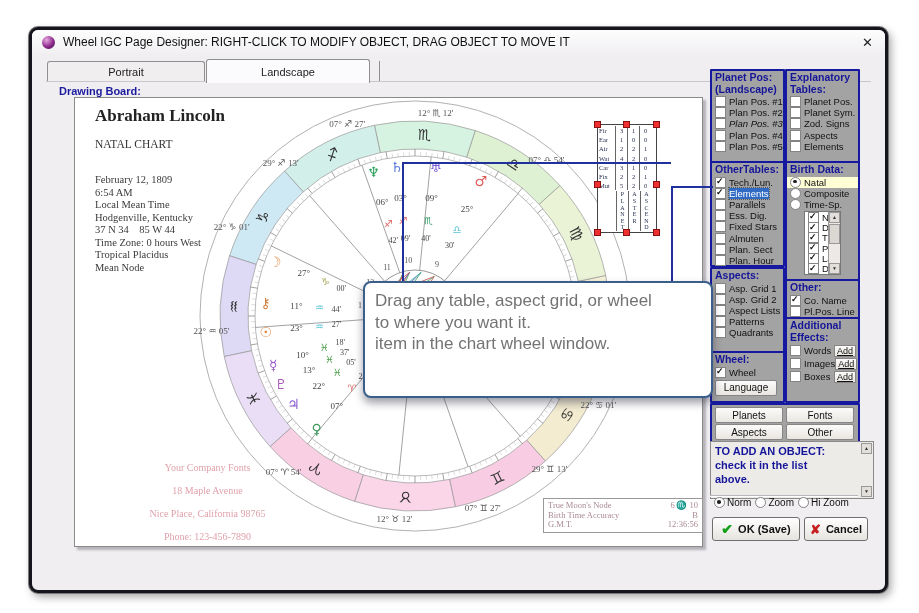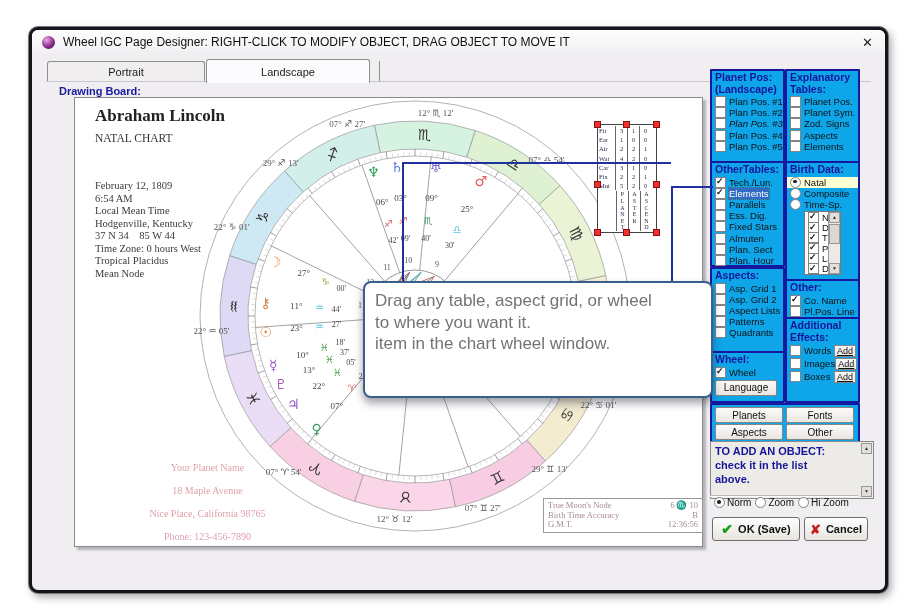--- a/index.html
+++ b/index.html
@@ -16,22 +16,22 @@
   .tab{position:absolute;top:31px;height:20px;background:#f0eeee;border:1px solid #8f8f8f;
        border-bottom:none;border-radius:3px 3px 0 0;display:flex;align-items:center;justify-content:center;
        font-size:11px;color:#222}
   .tab.active{background:#fbfafc;top:29px;height:23px;z-index:3}
   .pane-line{position:absolute;left:14px;right:14px;top:51px;height:1px;background:#c9c7cd}
   .tabstrip-end{position:absolute;left:347px;top:31px;width:1px;height:20px;background:#8f8f8f}
   .db-label{position:absolute;left:27px;top:55px;font-size:11px;font-weight:bold;color:#1a1a9e}
   .board{position:absolute;left:42px;top:67px;width:627px;height:448px;background:#ffffff;
          border:1px solid #8a8a8a;box-shadow:3px 3px 2px rgba(110,108,118,.45)}
   .chart-name{font-family:"Liberation Serif","DejaVu Serif",serif;font-weight:bold;font-size:17px;color:#222}
-  .chart-sub{font-family:"Liberation Serif",serif;font-size:11.5px;color:#333;margin-top:6px}
-  .chart-details{margin-top:36px;font-family:"Liberation Serif",serif;font-size:10.5px;line-height:12.5px;color:#3a3a3a}
+  .chart-sub{font-family:"Liberation Serif",serif;font-size:11.5px;color:#333;margin-top:12px}
+  .chart-details{margin-top:24px;font-family:"Liberation Serif",serif;font-size:10.5px;line-height:12.5px;color:#3a3a3a}
   .chart-details div{white-space:pre}
   .company{position:absolute;left:40px;top:358px;width:185px;text-align:center;
            font-family:"Liberation Serif",serif;font-size:10px;line-height:23px;color:#dfa0aa}
   .footnote{position:absolute;left:468px;top:400px;width:150px;border:1px solid #999;
             background:#fff;padding:2px 4px;font-family:"Liberation Serif",serif;font-size:8.5px;
             line-height:9.5px;color:#a98a92}
   .footnote .fr{display:flex;justify-content:space-between}
   .et-wrap{position:absolute;left:522px;top:26px;width:56px;background:#fff;border:1px solid #444;padding:1px}
   .et-row{display:flex;font-size:6.5px;line-height:9.2px;color:#283050;font-family:"Liberation Serif",serif}
   .et-c0{width:16px}.et-c1{width:11px;text-align:center;border-left:.5px solid #666}
@@ -41,21 +41,21 @@
   .et-v{white-space:pre;font-size:6px;line-height:6.6px;text-align:center;color:#283050;
         font-family:"Liberation Serif",serif}
   .et-v:nth-child(1){width:17px}.et-v:nth-child(2){width:11px;border-left:.5px solid #666}
   .et-v:nth-child(3){width:11px;border-left:.5px solid #666}.et-v:nth-child(4){width:11px;border-left:.5px solid #666}
   .hd{position:absolute;width:5px;height:5px;background:#ee3030;border:1px solid #8c0f0f;z-index:5}
   .connector{position:absolute;background:#20309c;z-index:6}
   .tooltip{position:absolute;left:331px;top:251px;width:326px;height:99px;background:#fff;
            border:2px solid #3a5f8a;border-radius:8px;box-shadow:0 5px 9px rgba(40,40,60,.45);
            padding:7px 10px;z-index:7}
   .tooltip div{font-size:17px;line-height:21.5px;color:#737373}
-  .grp{position:absolute;border:2px solid #1718a0;background:#0ea5e9;border-radius:1px}
+  .grp{position:absolute;border:2px solid #1718a0;background:#a3a3a3;border-radius:1px}
   .grp h4{margin:1px 0 1px 3px;font-size:10.5px;line-height:11.5px;font-weight:bold;color:#15159a}
   .row{display:flex;align-items:center;height:11.2px;padding-left:3px;font-size:9.5px;color:#111}
   .cb{width:9px;height:9px;border:1px solid #848484;background:#fff;margin-right:3px;flex:none;position:relative}
   .cb.checked::after{content:"✓";position:absolute;left:0px;top:-1.5px;font-size:9px;font-weight:bold;color:#111}
   .rd{width:9px;height:9px;border:1px solid #848484;border-radius:50%;background:#fff;margin-right:3px;flex:none;position:relative}
   .rd.selected::after{content:"";position:absolute;left:2px;top:2px;width:3.5px;height:3.5px;border-radius:50%;background:#222}
   .lbl{white-space:nowrap}
   .lbl.selected{background:#2f6ac5;color:#fff;outline:1px dotted #555}
   .lbl.italic{font-style:italic}
   .yellow-row{background:#ffffd6}
@@ -435,21 +435,21 @@
         <div>Local Mean Time</div>
         <div>Hodgenville, Kentucky</div>
         <div>37 N 34    85 W 44</div>
         <div>Time Zone: 0 hours West</div>
         <div>Tropical Placidus</div>
         <div>Mean Node</div>
       </div>
     </div>
 
     <div class="company">
-      <div>Your Planet Name</div>
+      <div>Your Company Fonts</div>
       <div>18 Maple Avenue</div>
       <div>Nice Place, California 98765</div>
       <div>Phone: 123-456-7890</div>
     </div>
 
     <div class="footnote">
       <div class="fr">
           <span>True Moon's Node</span>
           <span>6 ♏ 10</span>
         </div>

